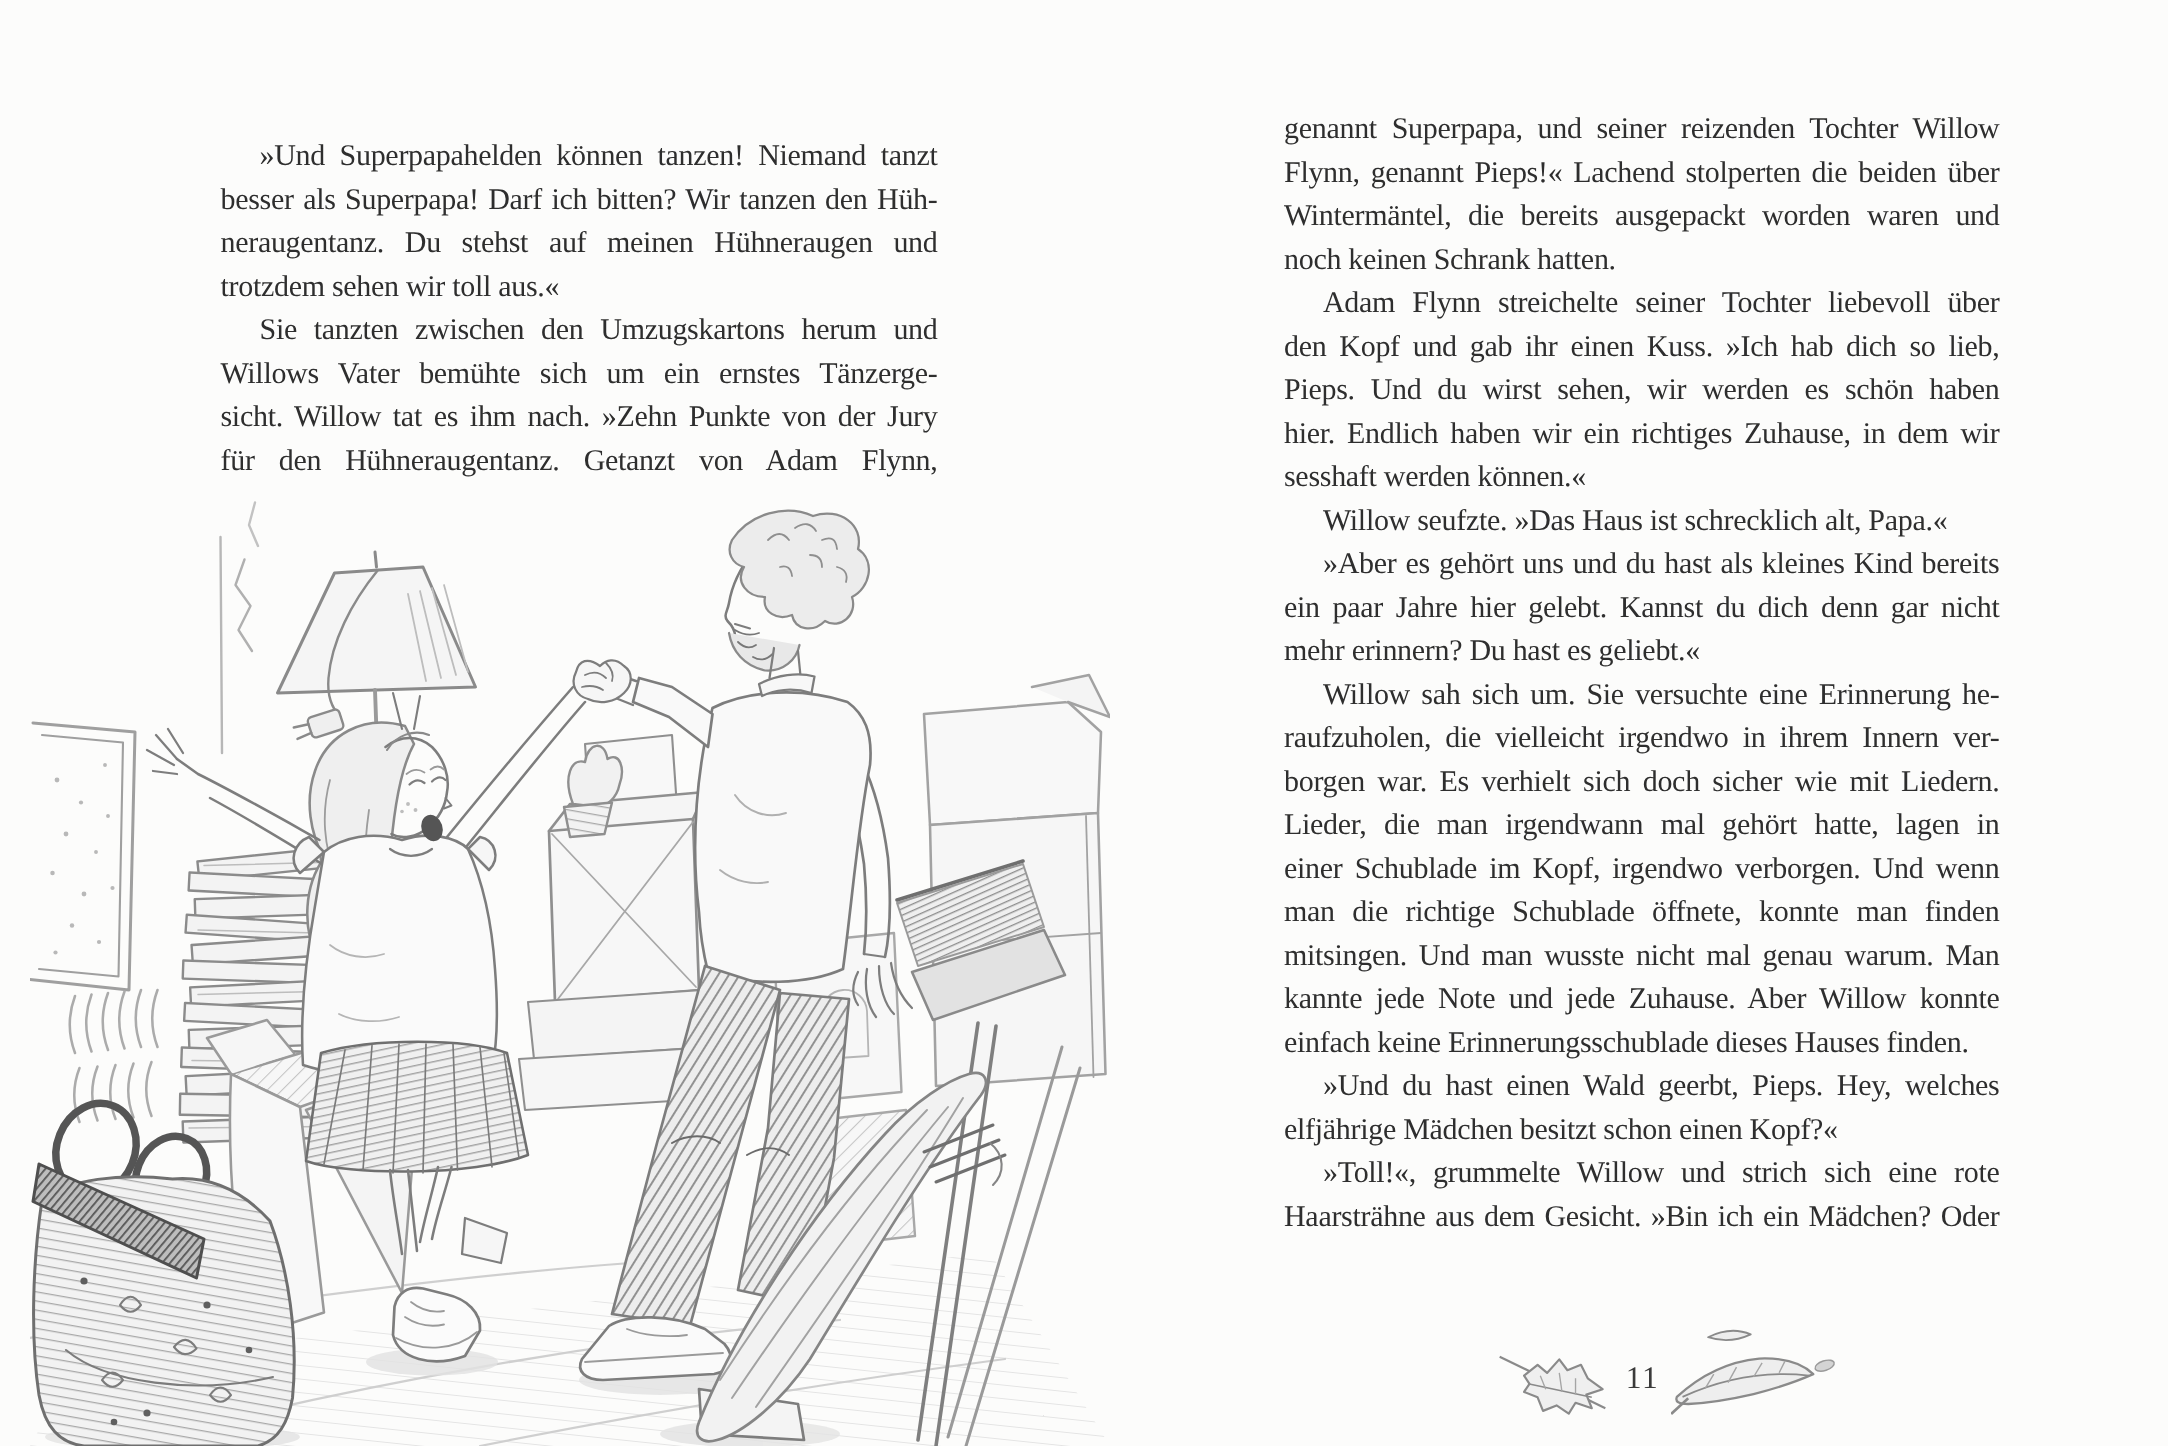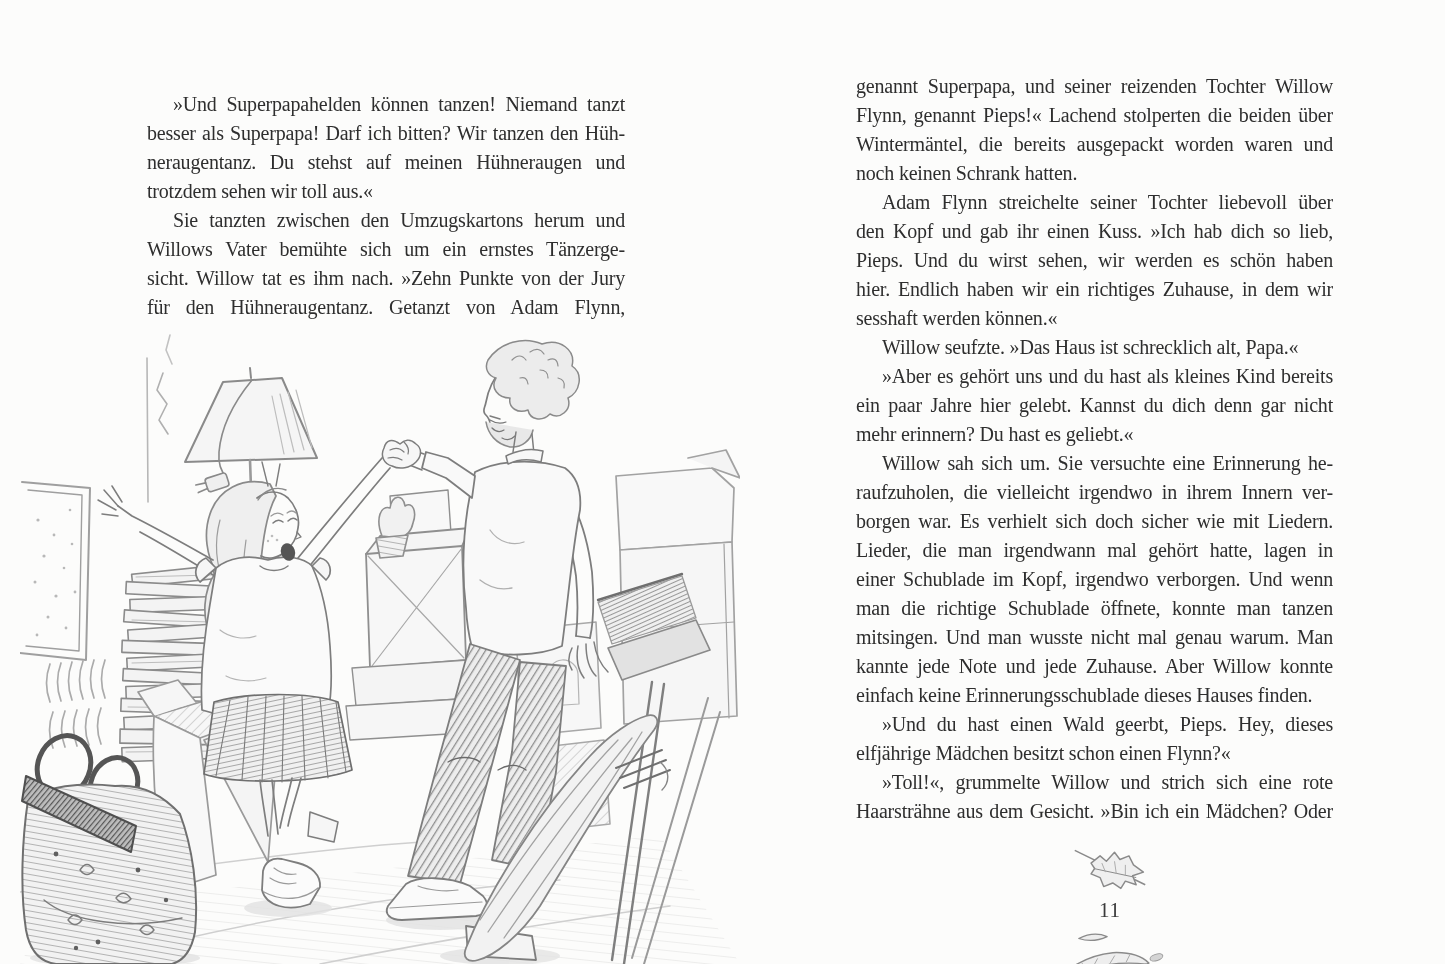--- a/index.html
+++ b/index.html
@@ -10,21 +10,21 @@
   }
   .text-block{position:absolute;font-size:20px;line-height:29px;letter-spacing:-0.2px;}
   .text-block .line{height:29px;text-align:justify;text-align-last:justify;white-space:normal;margin-left:44px;}
   .text-block .line.ragged{text-align-last:left;}
   .text-block .line.indent{text-indent:26px;}
   #left-text{left:103px;top:90px;width:522px;}
   #right-text{left:812px;top:72px;width:521px;}
   #illustration{position:absolute;left:20px;top:330px;width:720px;height:634px;}
   #footer{
     position:absolute;left:995px;top:876px;width:230px;height:84px;
-    display:flex;align-items:center;justify-content:center;gap:6px;flex-direction:column;
+    display:flex;align-items:center;justify-content:center;gap:6px;
   }
   .page-number{font-size:21px;color:#3a3a3a;letter-spacing:1px;padding:0 2px;}
   .leaf{flex:0 0 auto;}
   svg{display:block;}
 </style>
 </head>
 <body>
 
 <div id="left-text" class="text-block">
     <div class="line indent">»Und Superpapahelden können tanzen! Niemand tanzt</div>
@@ -49,26 +49,26 @@
     <div class="line ragged">sesshaft werden können.«</div>
     <div class="line indent ragged">Willow seufzte. »Das Haus ist schrecklich alt, Papa.«</div>
     <div class="line indent">»Aber es gehört uns und du hast als kleines Kind bereits</div>
     <div class="line">ein paar Jahre hier gelebt. Kannst du dich denn gar nicht</div>
     <div class="line ragged">mehr erinnern? Du hast es geliebt.«</div>
     <div class="line indent">Willow sah sich um. Sie versuchte eine Erinnerung he-</div>
     <div class="line">raufzuholen, die vielleicht irgendwo in ihrem Innern ver-</div>
     <div class="line">borgen war. Es verhielt sich doch sicher wie mit Liedern.</div>
     <div class="line">Lieder, die man irgendwann mal gehört hatte, lagen in</div>
     <div class="line">einer Schublade im Kopf, irgendwo verborgen. Und wenn</div>
-    <div class="line">man die richtige Schublade öffnete, konnte man tanzen</div>
+    <div class="line">man die richtige Schublade öffnete, konnte man finden</div>
     <div class="line">mitsingen. Und man wusste nicht mal genau warum. Man</div>
     <div class="line">kannte jede Note und jede Zuhause. Aber Willow konnte</div>
     <div class="line ragged">einfach keine Erinnerungsschublade dieses Hauses finden.</div>
-    <div class="line indent">»Und du hast einen Wald geerbt, Pieps. Hey, dieses</div>
-    <div class="line ragged">elfjährige Mädchen besitzt schon einen Flynn?«</div>
+    <div class="line indent">»Und du hast einen Wald geerbt, Pieps. Hey, welches</div>
+    <div class="line ragged">elfjährige Mädchen besitzt schon einen Kopf?«</div>
     <div class="line indent">»Toll!«, grummelte Willow und strich sich eine rote</div>
     <div class="line">Haarsträhne aus dem Gesicht. »Bin ich ein Mädchen? Oder</div>
   </div>
 
 <svg id="illustration" viewBox="0 0 720 634" xmlns="http://www.w3.org/2000/svg">
   <defs>
     <pattern id="hatchJeans" width="6" height="6" patternUnits="userSpaceOnUse" patternTransform="rotate(32)">
       <rect width="6" height="6" fill="#ededed"></rect>
         <line x1="0" y1="0" x2="0" y2="6" stroke="#8f8f8f" stroke-width="2.6"></line>
     </pattern>

